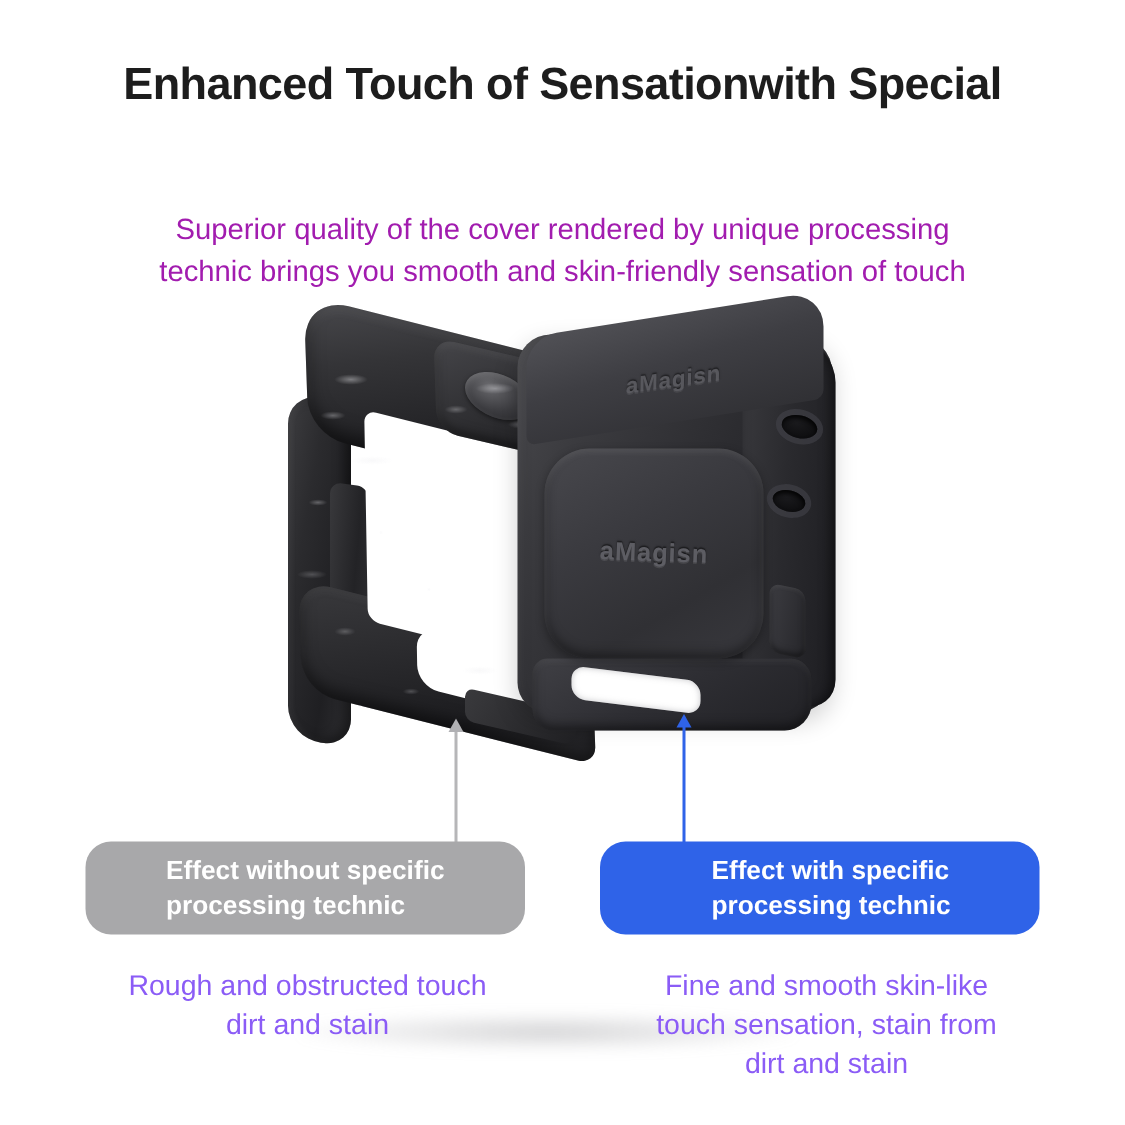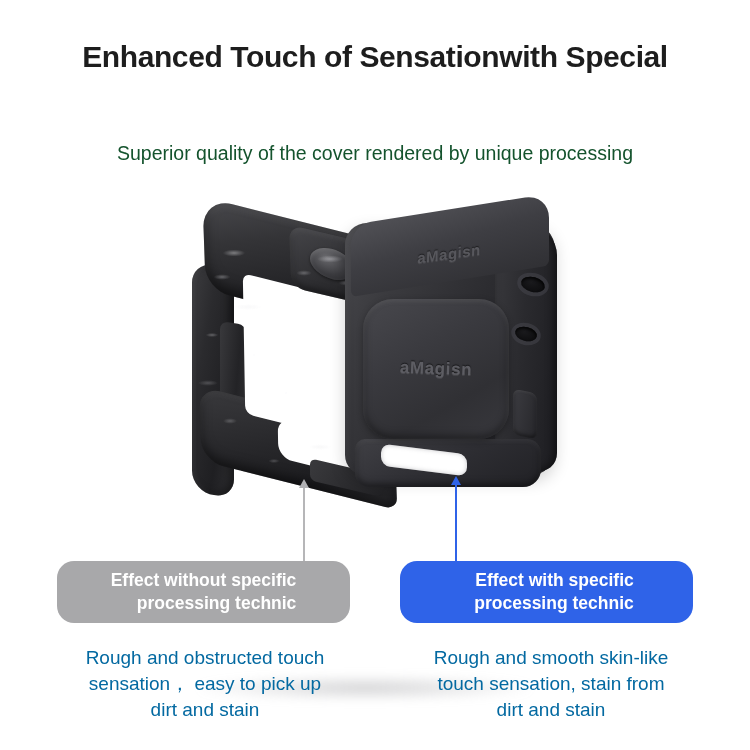--- a/index.html
+++ b/index.html
@@ -19,21 +19,21 @@
     font-size:30px; font-weight:bold; line-height:1.28;
     letter-spacing:-0.4px;
     color:#1d1d1d;
   }
   .headline .ln { display:block; }
 
   .subhead {
     position:absolute; left:28px; top:140px; width:694px;
     text-align:center;
     font-size:19.5px; font-weight:400; line-height:1.42;
-    color:#14532d;
+    color:#a21caf;
   }
   .subhead .ln { display:block; }
 
   
   .stage {
     position:absolute; left:0; top:200px; width:750px; height:350px;
   }
   .product {
     position:absolute; left:170px; top:5px; width:400px; height:330px;
   }
@@ -217,49 +217,50 @@
   .leader-left  .shaft { background:#b6b6b8; height:76px; }
   .leader-left  .head  { border-bottom:9px solid #b0b0b3; }
   .leader-right { left:455px; top:484px; height:79px; }
   .leader-right .shaft { background:#2f63e8; height:79px; }
   .leader-right .head  { border-bottom:9px solid #2f63e8; }
 
   
   .badge {
     position:absolute;
     display:flex; align-items:center; justify-content:center;
-    text-align:right;
+    text-align:left;
     border-radius:17px;
     color:#ffffff;
     font-size:17.5px; font-weight:bold; line-height:1.3;
     padding:0 14px;
   }
   .badge .ln { display:block; }
   .badge-left  { left:57px;  top:561px; width:293px; height:62px; background:#a8a8aa; }
   .badge-right { left:400px; top:561px; width:293px; height:62px; background:#2f63e8;padding-left:29px; }
 
   
   .caption {
     position:absolute; top:645px; width:310px;
     text-align:center;
-    font-size:19px; line-height:1.38; color:#0369a1;
+    font-size:19px; line-height:1.38; color:#8b5cf6;
   }
   .caption .ln { display:block; }
   .caption-left  { left:50px; }
   .caption-right { left:396px; }
 </style>
 </head>
 <body>
 
 <div class="headline">
   <span class="ln">Enhanced Touch of Sensationwith Special</span>
 </div>
 
 <div class="subhead">
   <span class="ln">Superior quality of the  cover rendered by unique processing</span>
+  <span class="ln">technic brings you smooth and skin-friendly sensation of touch</span>
 </div>
 
 <div class="stage">
   <div class="ground-shadow"></div>
 
   <div class="product">
 
     <div class="frame-wrap">
       <div class="frame-side"></div>
       <div class="frame-arm-top"></div>
@@ -307,20 +308,19 @@
 </div>
 <div class="badge badge-right">
   <span>
     <span class="ln">Effect with specific</span>
     <span class="ln">processing technic</span>
   </span>
 </div>
 
 <div class="caption caption-left">
   <span class="ln">Rough and obstructed touch</span>
-  <span class="ln">sensation，  easy to pick up</span>
   <span class="ln">dirt and stain</span>
 </div>
 <div class="caption caption-right">
-  <span class="ln">Rough and smooth skin-like</span>
+  <span class="ln">Fine and smooth skin-like</span>
   <span class="ln">touch sensation, stain from</span>
   <span class="ln">dirt and stain</span>
 </div>
 
 </body></html>

